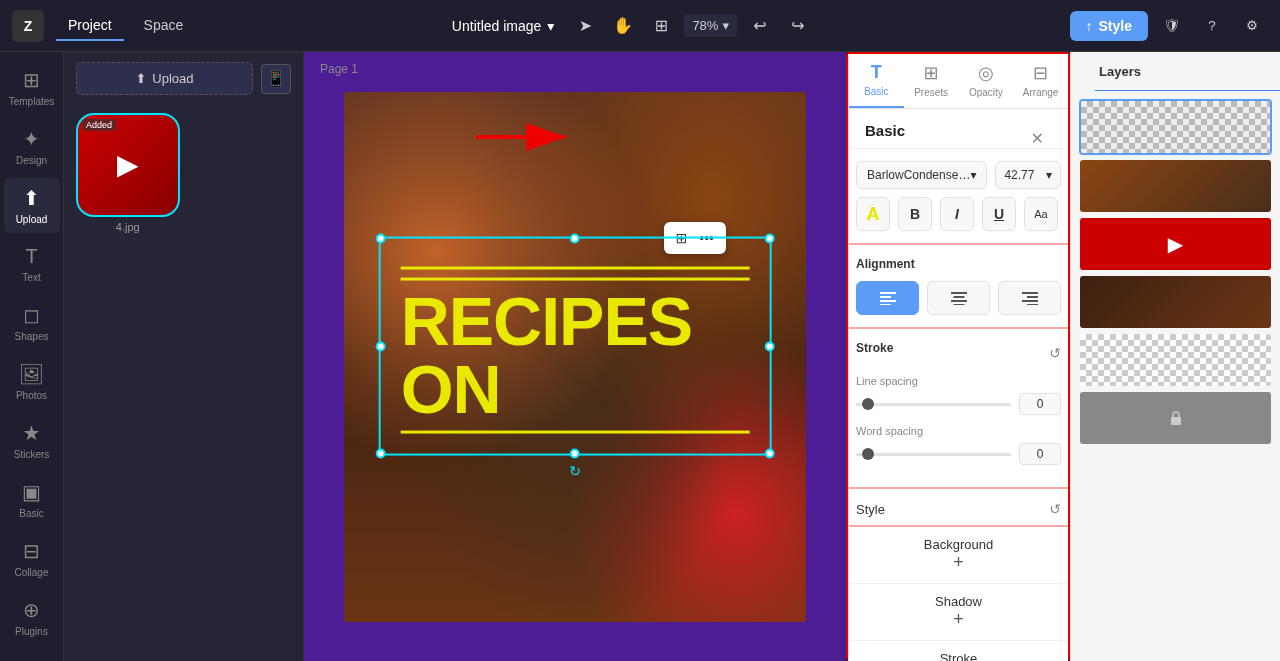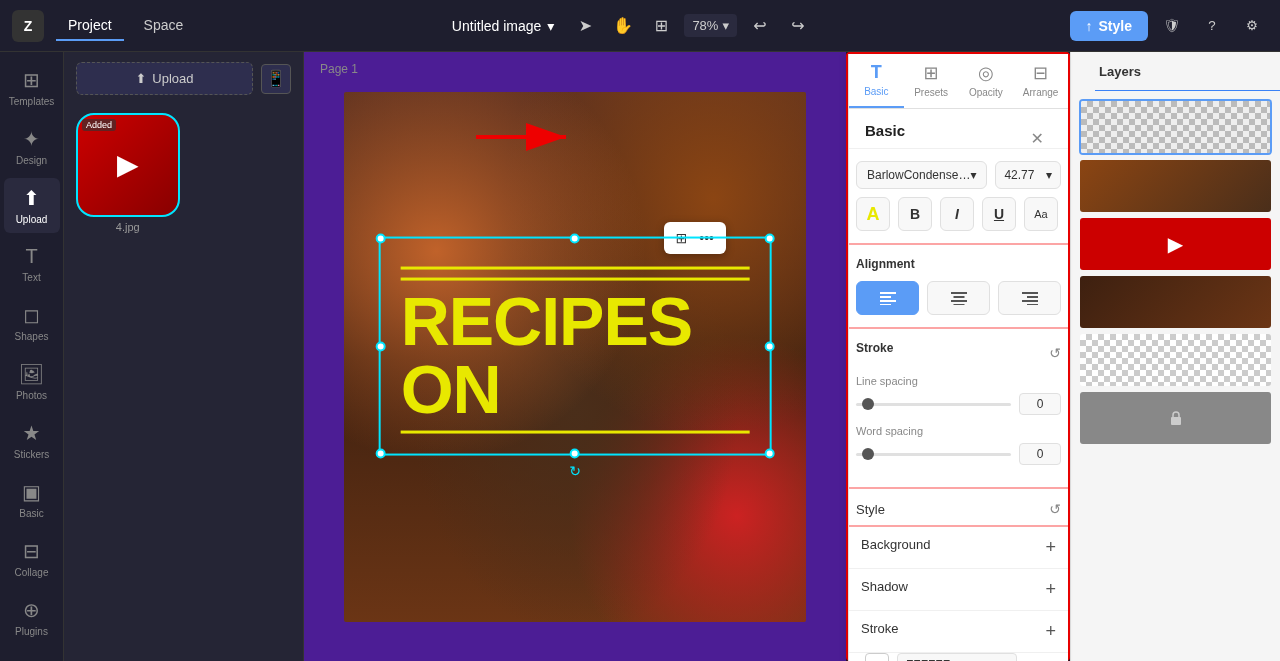--- a/index.html
+++ b/index.html
@@ -104,21 +104,21 @@
     .spacing-header { display: flex; align-items: center; justify-content: space-between; margin-bottom: 10px; }
     .spacing-reset { background: none; border: none; color: #888; cursor: pointer; font-size: 14px; }
     .sub-label { font-size: 11px; color: #888; margin-bottom: 6px; }
     .slider-row { display: flex; align-items: center; gap: 8px; margin-bottom: 10px; }
     .slider { flex: 1; height: 3px; background: #e0e0e0; border-radius: 2px; position: relative; cursor: pointer; }
     .slider-thumb { width: 12px; height: 12px; background: #555; border-radius: 50%; position: absolute; top: -5px; left: 8%; transform: translateX(-50%); }
     .slider-value { width: 42px; background: #f8f8f8; border: 1px solid #e0e0e0; border-radius: 4px; padding: 3px 6px; font-size: 12px; color: #333; text-align: center; }
     .style-row { display: flex; align-items: center; justify-content: space-between; }
     .style-title { font-size: 13px; font-weight: 500; color: #333; }
     .style-reset { background: none; border: none; color: #888; cursor: pointer; font-size: 14px; }
-    .section-row { display: flex; justify-content: space-between; padding: 10px 12px; border-bottom: 1px solid #f0f0f0; }
+    .section-row { display: flex; align-items: center; justify-content: space-between; padding: 10px 0; border-bottom: 1px solid #f0f0f0; flex-direction: column; }
     .section-row-label { font-size: 13px; color: #333; }
     .add-btn { background: none; border: none; color: #555; cursor: pointer; font-size: 18px; }
     .stroke-row { display: flex; align-items: center; gap: 8px; padding: 0 16px 12px; }
     .color-swatch { width: 24px; height: 24px; background: #fff; border: 1px solid #ccc; border-radius: 4px; cursor: pointer; }
     .hex-input { flex: 1; background: #f8f8f8; border: 1px solid #e0e0e0; border-radius: 4px; padding: 4px 8px; font-size: 12px; color: #333; }
     .filter-icon { background: none; border: none; color: #888; cursor: pointer; font-size: 14px; }
     .minus-btn { background: none; border: none; color: #888; cursor: pointer; font-size: 16px; }
 
     
     .red-arrow { position: absolute; top: 60px; right: 260px; z-index: 10; }

